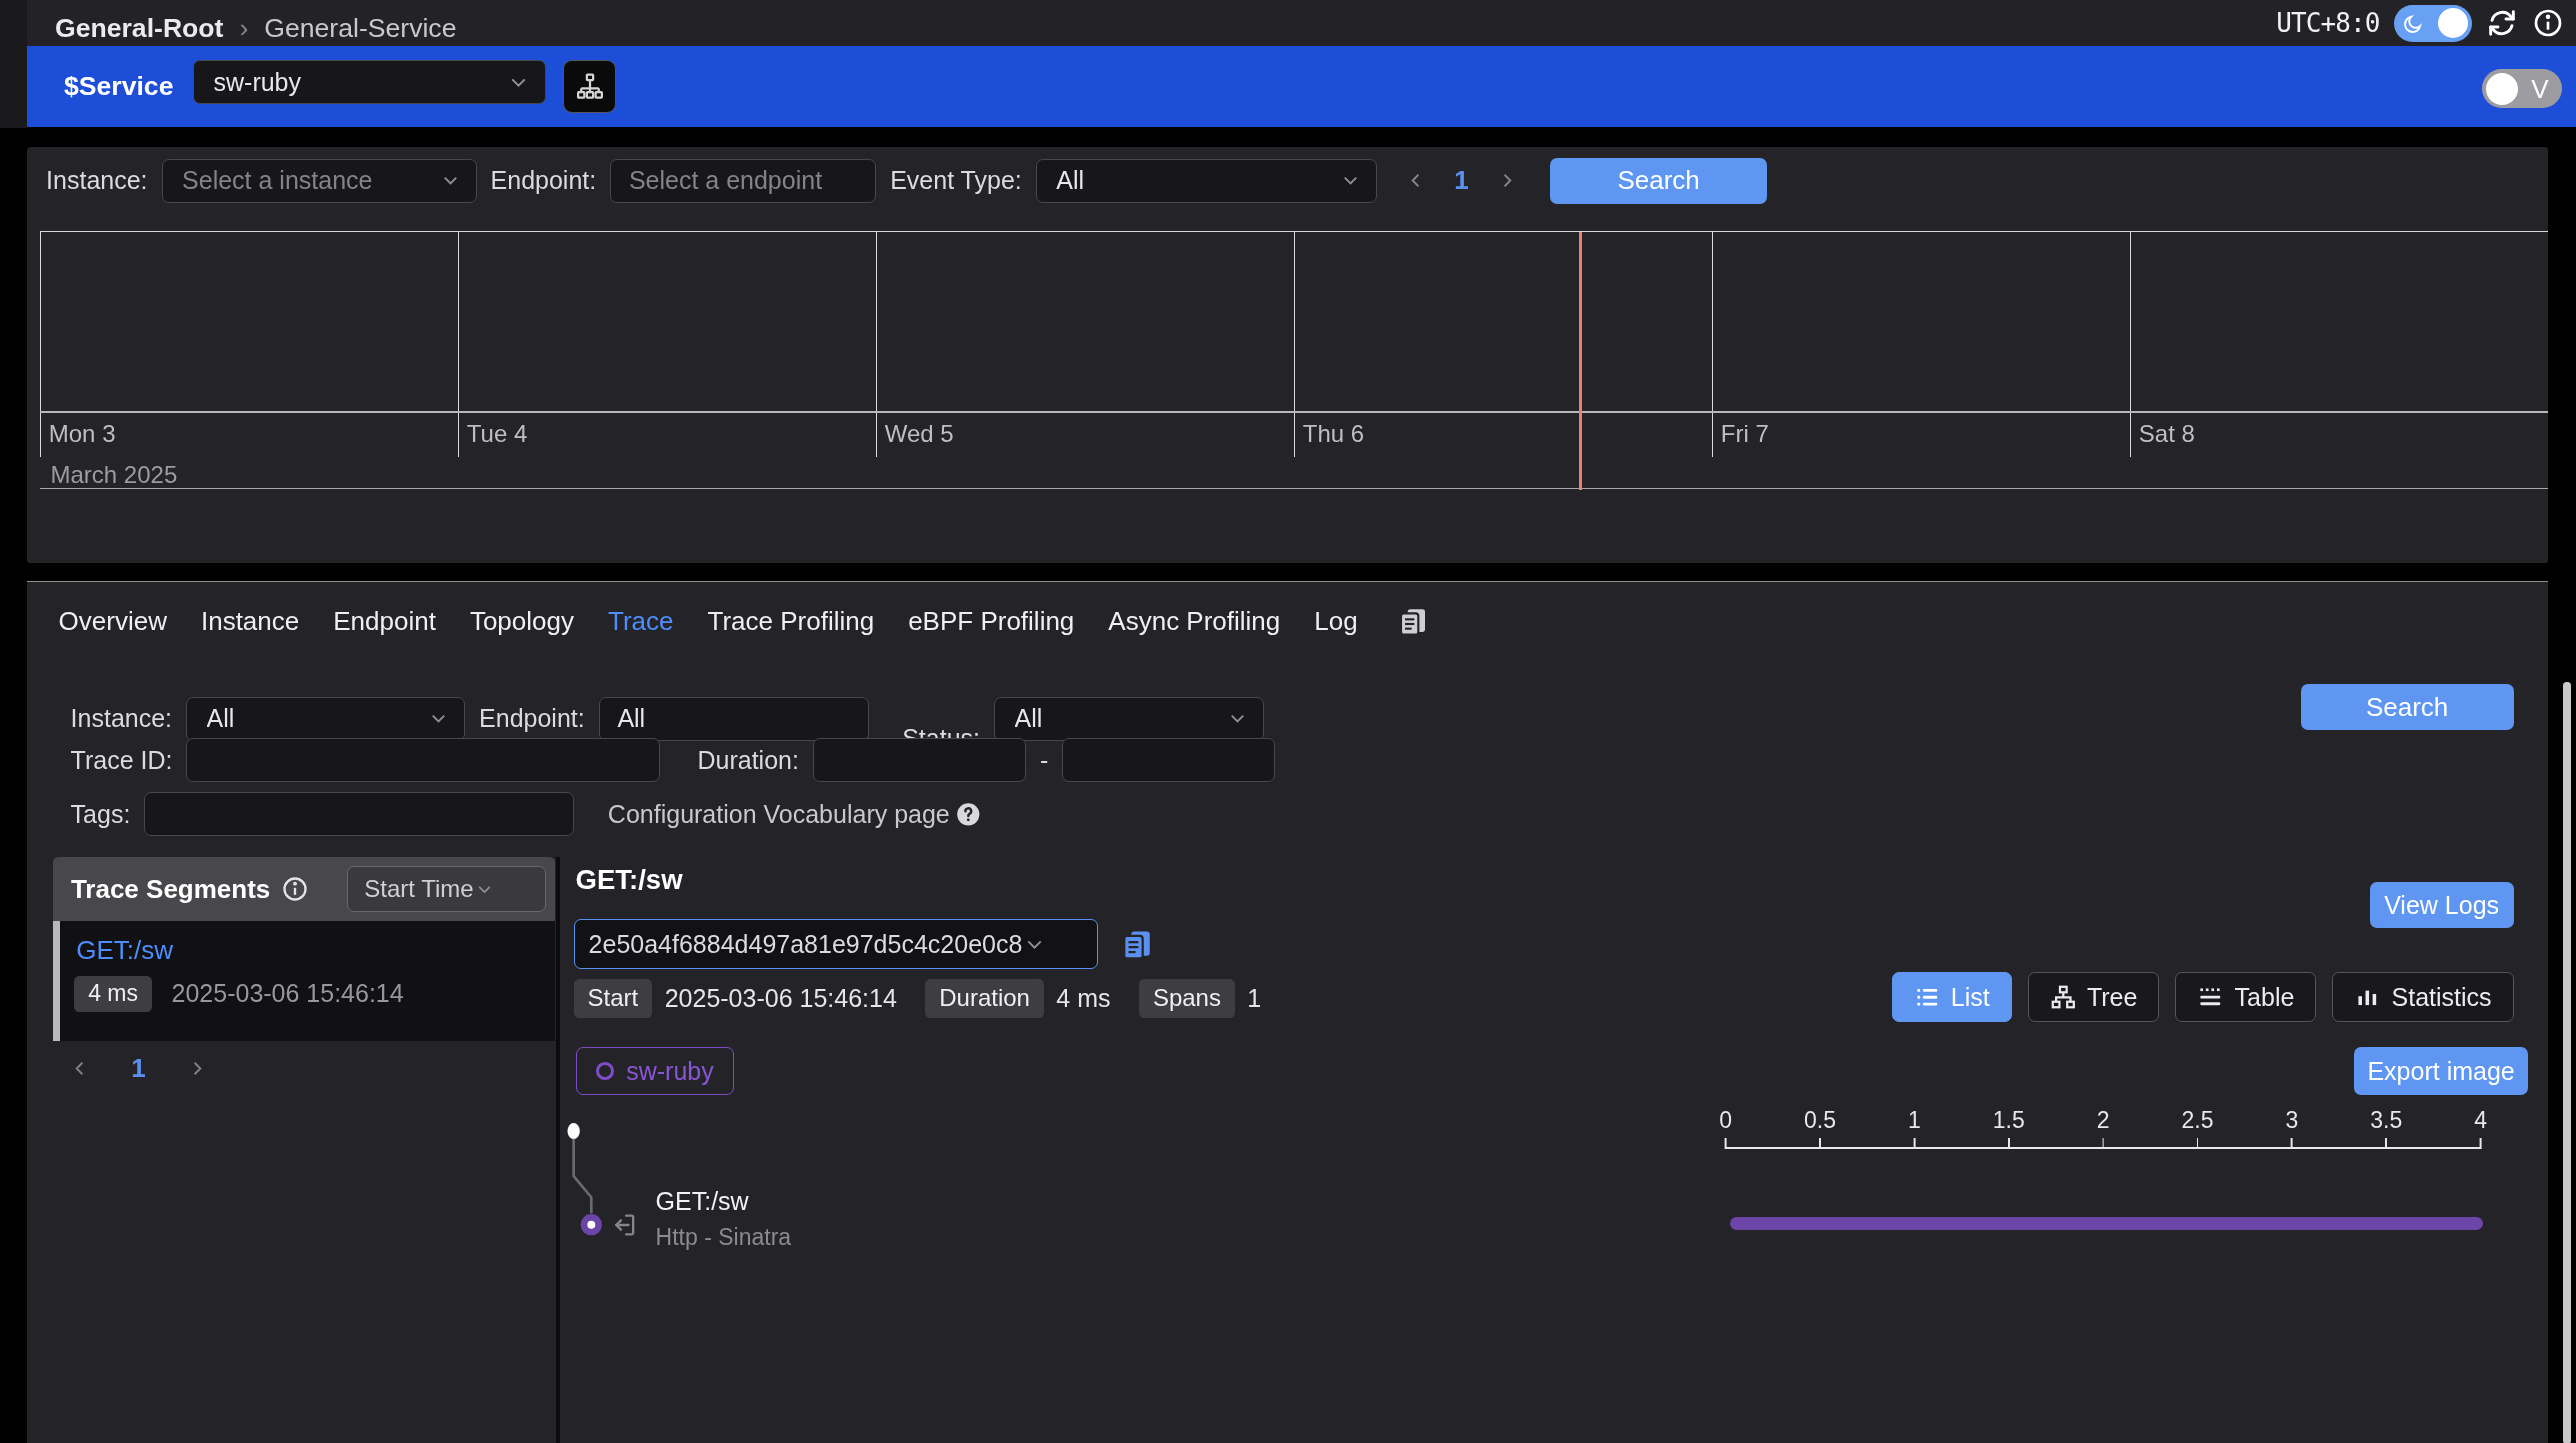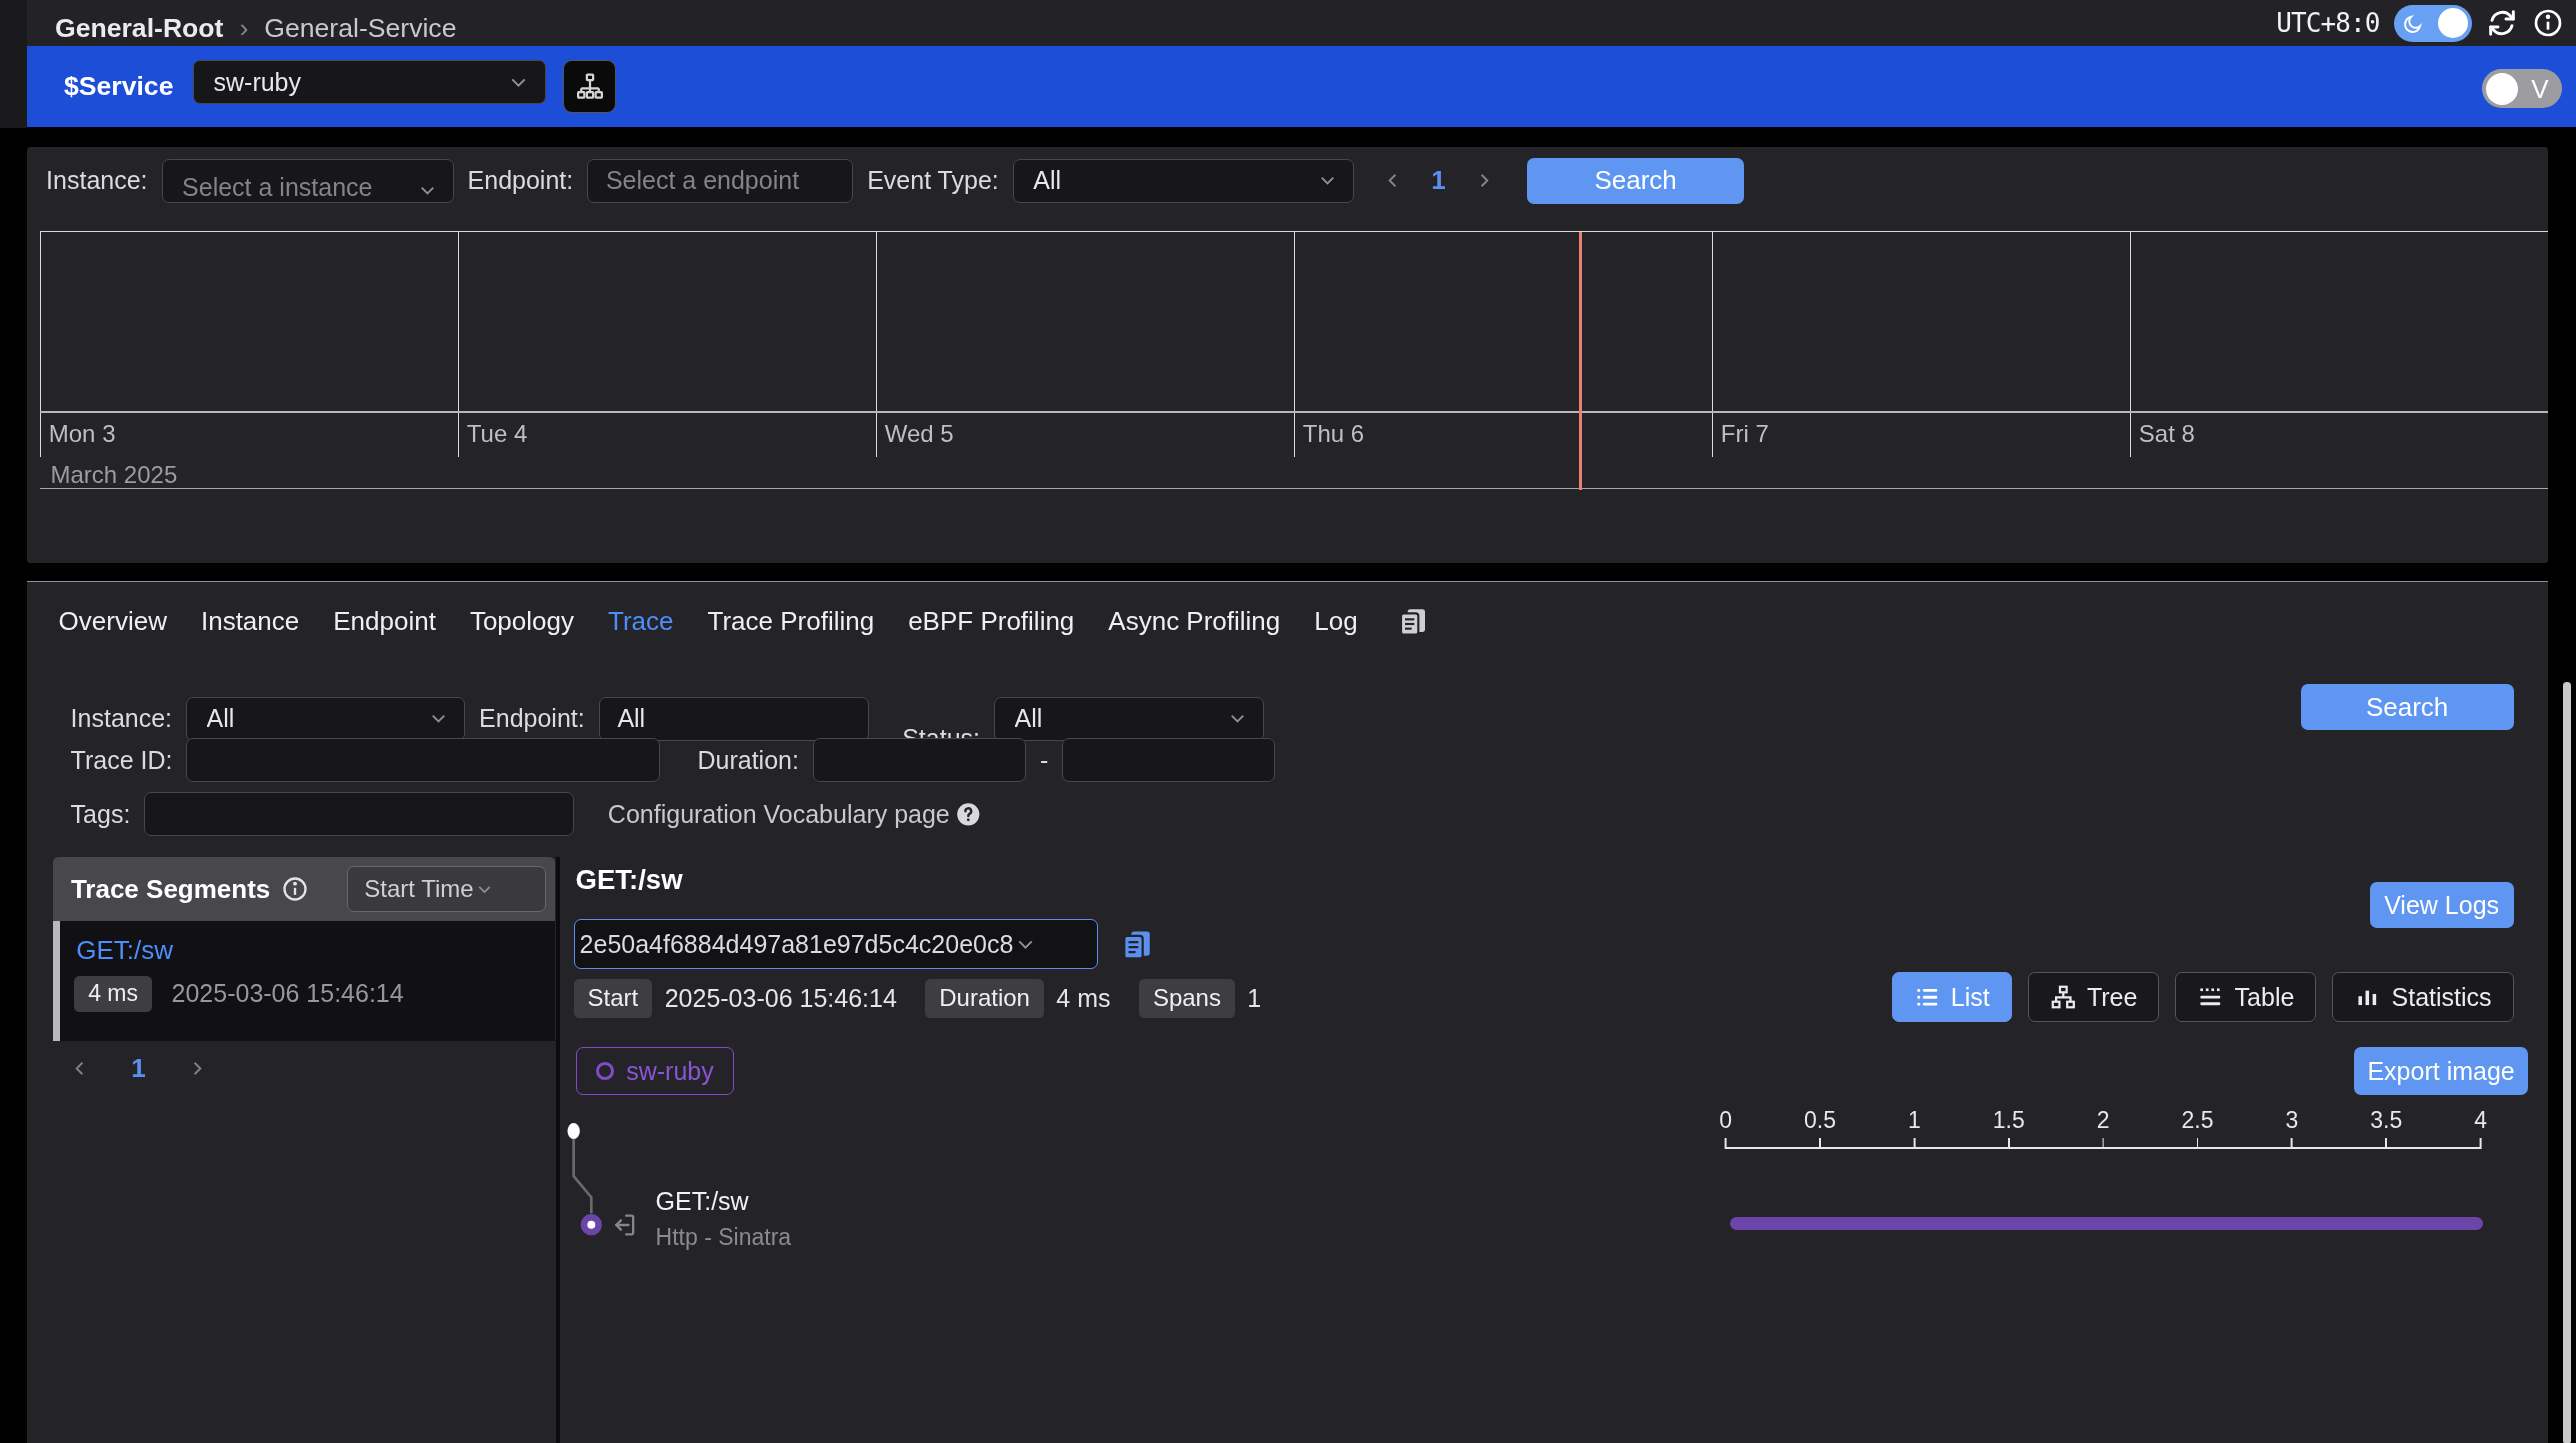--- a/index.html
+++ b/index.html
@@ -82,21 +82,21 @@
   .badge { background:#3e3e42; border-radius:5.3px; padding:4.4px 14px; font-size:23px; color:#f0f0f2; }
   .seg-date { font-size:25px; color:#97979c; }
   .seg-pager { margin-top:12.4px; padding-left:16px; display:flex; align-items:center; gap:39px; color:#808085; }
 
   .v-divider { position:absolute; left:529px; top:275px; width:4.4px; bottom:0; background:#0c0c0d; }
 
   
   .detail { position:absolute; left:533px; top:275px; right:0; bottom:0; }
   .d-title { position:absolute; left:16px; top:7px; font-size:27.5px; font-weight:bold; color:#fff; }
   .viewlogs { position:absolute; right:34px; top:25px; width:144px; height:46px; font-size:25px; }
-  .trace-sel { position:absolute; left:14px; top:62px; width:524px; height:50px; background:#121214; border:1.8px solid #5a91f0; border-radius:7px; display:flex; align-items:center; padding:0 14px 0 5px; font-size:25px; color:#dcdcdf; }
+  .trace-sel { position:absolute; left:14px; top:62px; width:524px; height:50px; background:#121214; border:1.8px solid #5a91f0; border-radius:7px; display:flex; align-items:center; padding:0 14px 0 14px; font-size:25px; color:#dcdcdf; }
   .tid-copy { position:absolute; left:560px; top:71px; color:#5a91f0; }
   .meta-row { position:absolute; left:14px; top:122px; display:flex; align-items:center; gap:12.4px; }
   .meta-val { font-size:25px; color:#e6e6e9; margin-right:16px; }
   .meta-row .badge { font-size:24px; padding:5.3px 14px; }
   .views { position:absolute; right:34px; top:115px; display:flex; gap:16px; }
   .view-btn { height:50px; border-radius:7px; padding:0 21px; display:flex; align-items:center; gap:10.6px; font-size:25px; background:#19191c; border:1.8px solid #55555a; color:#ececef; cursor:pointer; }
   .view-btn.active { background:#5e96f2; border-color:#5e96f2; color:#fff; }
 
   .legend-chip { position:absolute; left:16px; top:190px; height:48px; border:1.8px solid #7e4bc9; border-radius:7px; display:flex; align-items:center; gap:12.4px; padding:0 19.5px; }
   .legend-ring { width:17.7px; height:17.7px; border-radius:50%; border:3.5px solid #7e4bc9; }
@@ -178,21 +178,21 @@
   <div class="v-toggle">
     <span class="v-knob"></span>
     <span class="v-label">V</span>
   </div>
 </div>
 <div class="edge-strip"></div>
 
 <section class="panel panel-a">
   <div class="evt-row">
     <span class="f-label">Instance:</span>
-    <div class="sel" style="width:292px;align-items:flex-end;">
+    <div class="sel" style="width:315px;">
       <span class="sel-txt sel-ph">Select a instance</span>
       <span class="chev-ic">
           <svg width="23" height="23" viewBox="0 0 24 24" fill="none" stroke="currentColor" stroke-width="2">
             <polyline points="6,9 12,15 18,9"></polyline>
           </svg>
         </span>
     </div>
     <span class="f-label">Endpoint:</span>
     <input class="inp" style="width: 266px;" placeholder="Select a endpoint">
     <span class="f-label">Event Type:</span>

